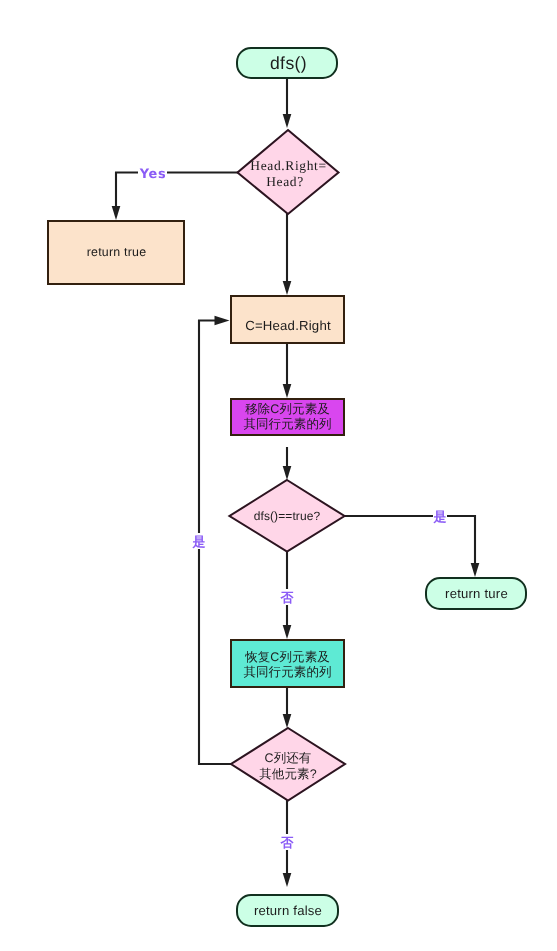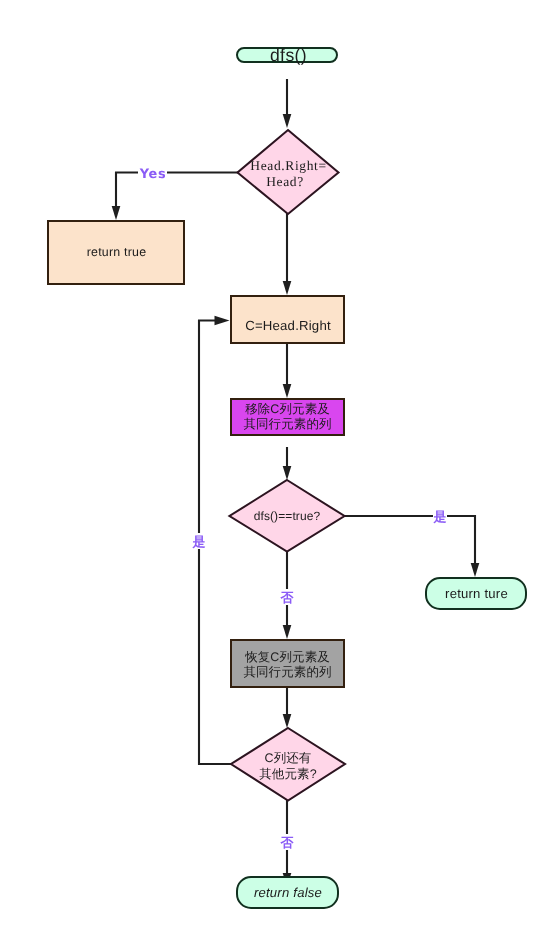--- a/index.html
+++ b/index.html
@@ -49,21 +49,21 @@
       <polygon points="282.7,873 291.3,873 287,887 "></polygon>
     </g>
 
     <g>
       <polygon points="288,130 338.5,172.5 288,214 237.5,172.5" fill="#ffd6e8" stroke="#2c1420" stroke-width="2.05" stroke-linejoin="miter"></polygon>
       <polygon points="287,480 344.5,516 287,551.5 229.5,516" fill="#ffd6e8" stroke="#2c1420" stroke-width="2.05" stroke-linejoin="miter"></polygon>
       <polygon points="288,728 345,764 288,800.5 231,764" fill="#ffd6e8" stroke="#2c1420" stroke-width="2.05" stroke-linejoin="miter"></polygon>
     </g>
   </svg>
 
-  <div class="nodebox n-terminal" style="left:236px;top:47px;width:102px;height:16px;border:2.3px solid #11301f;
+  <div class="nodebox n-terminal" style="left:236px;top:47px;width:102px;height:32px;border:2.3px solid #11301f;
               background:#ccffe6;border-radius:15px;font-size:17.6px;letter-spacing:0.4px;
               padding-left:3px;">
     <span>dfs()</span>
   </div>
 
   <div class="nodebox diamond-text" style="left:238px;top:151.5px;width:100px;height:44px;
               font-family:'Liberation Serif',serif;font-size:13.5px;
               letter-spacing:0.62px;line-height:15.2px;padding-left:1px;">
     <div>
       <div>Head.Right=</div>
@@ -93,38 +93,38 @@
     <span>dfs()==true?</span>
   </div>
 
   <div class="nodebox" style="left:425px;top:577px;width:102px;height:33px;border:2.3px solid #11301f;
               background:#ccffe6;border-radius:15px;font-size:13.1px;letter-spacing:0.22px;
               padding-left:1px;">
     <span>return ture</span>
   </div>
 
   <div class="nodebox" style="left:230px;top:639px;width:115px;height:49px;border:2.3px solid #33200f;
-              background:#a3a3a3;font-size:12.5px;line-height:15.2px;letter-spacing:0.1px;padding-top:3px;">
+              background:#5eead4;font-size:12.5px;line-height:15.2px;letter-spacing:0.1px;padding-top:3px;">
     <div>
       <div>恢复C列元素及</div>
       <div>其同行元素的列</div>
     </div>
   </div>
 
   <div class="nodebox" style="left:238px;top:744.5px;width:100px;height:44px;font-size:12.5px;
               line-height:15.2px;letter-spacing:0.1px;">
     <div>
       <div>C列还有</div>
       <div>其他元素?</div>
     </div>
   </div>
 
-  <div class="nodebox" style="left:236px;top:876px;width:103px;height:33px;border:2.3px solid #11301f;
+  <div class="nodebox" style="left:236px;top:894px;width:103px;height:33px;border:2.3px solid #11301f;
               background:#ccffe6;border-radius:15px;font-size:13.1px;letter-spacing:0.22px;
-              padding-left:1px;font-style:italic;">
+              padding-left:1px;">
     <span>return false</span>
   </div>
 
   <div class="edge-label" style="left:138px;top:166px;width:28px;height:18px;font-size:12.9px;
               font-family:'DejaVu Sans',sans-serif;letter-spacing:0.6px;padding-left:1px;">Yes</div>
   <div class="edge-label" style="left:192px;top:533px;width:14px;height:16px;font-size:13px;">是</div>
   <div class="edge-label" style="left:433px;top:508px;width:14px;height:16px;font-size:13px;">是</div>
   <div class="edge-label" style="left:280px;top:589px;width:14px;height:16px;font-size:13px;">否</div>
   <div class="edge-label" style="left:280px;top:834px;width:14px;height:16px;font-size:13px;">否</div>
 

